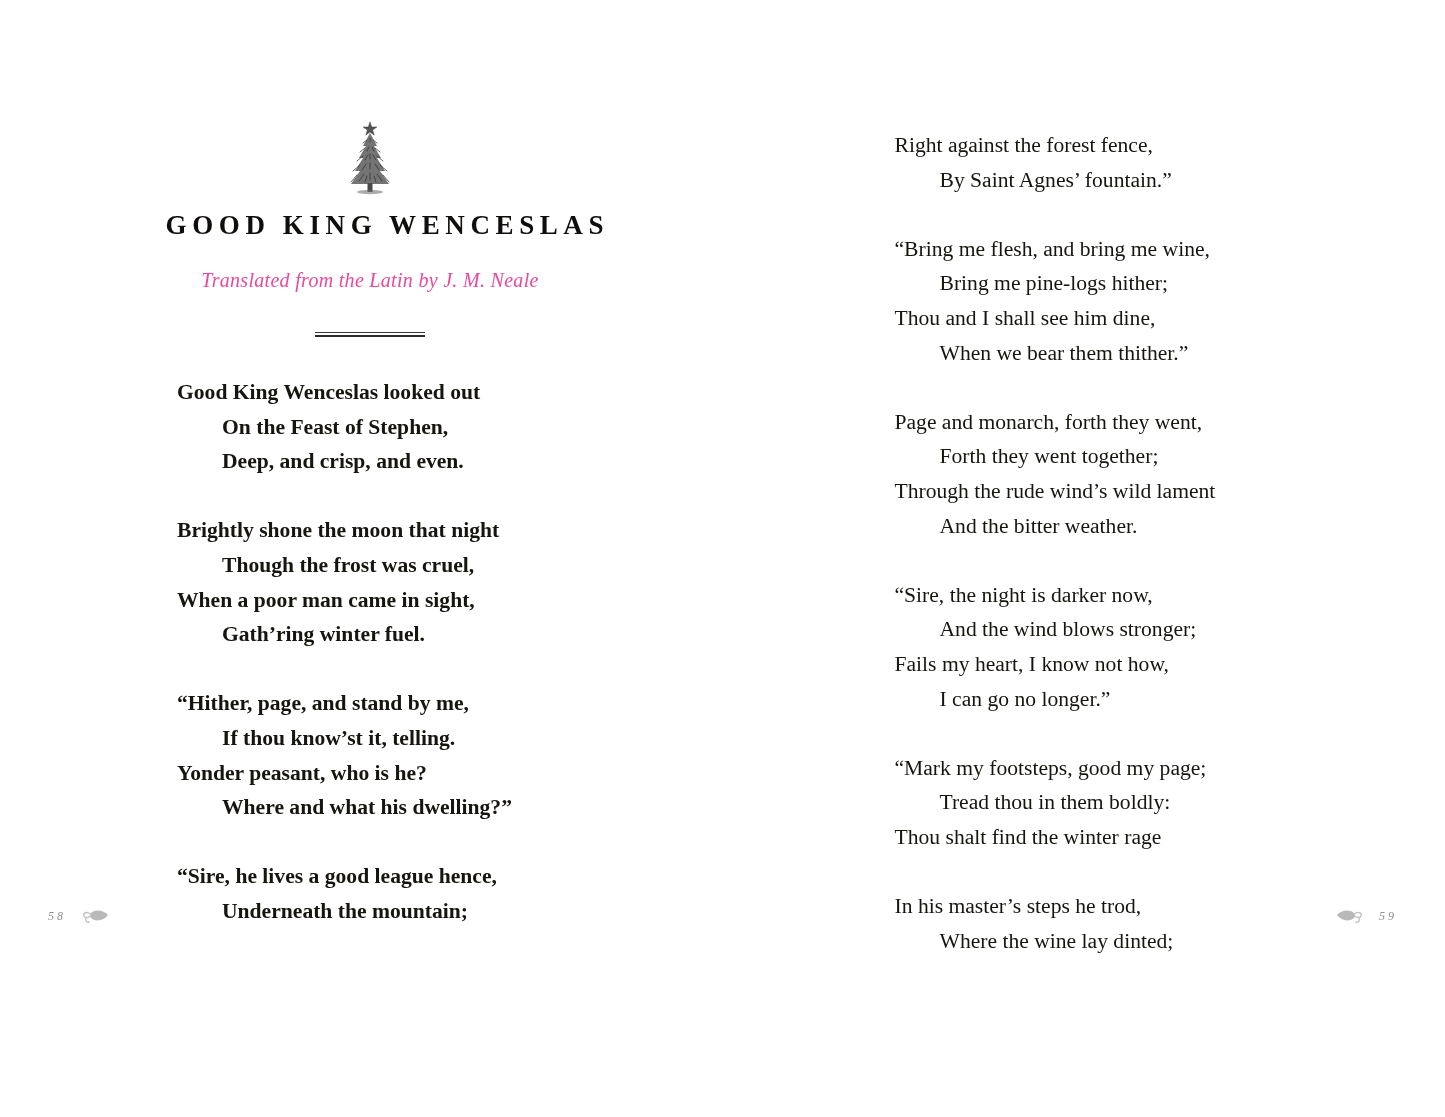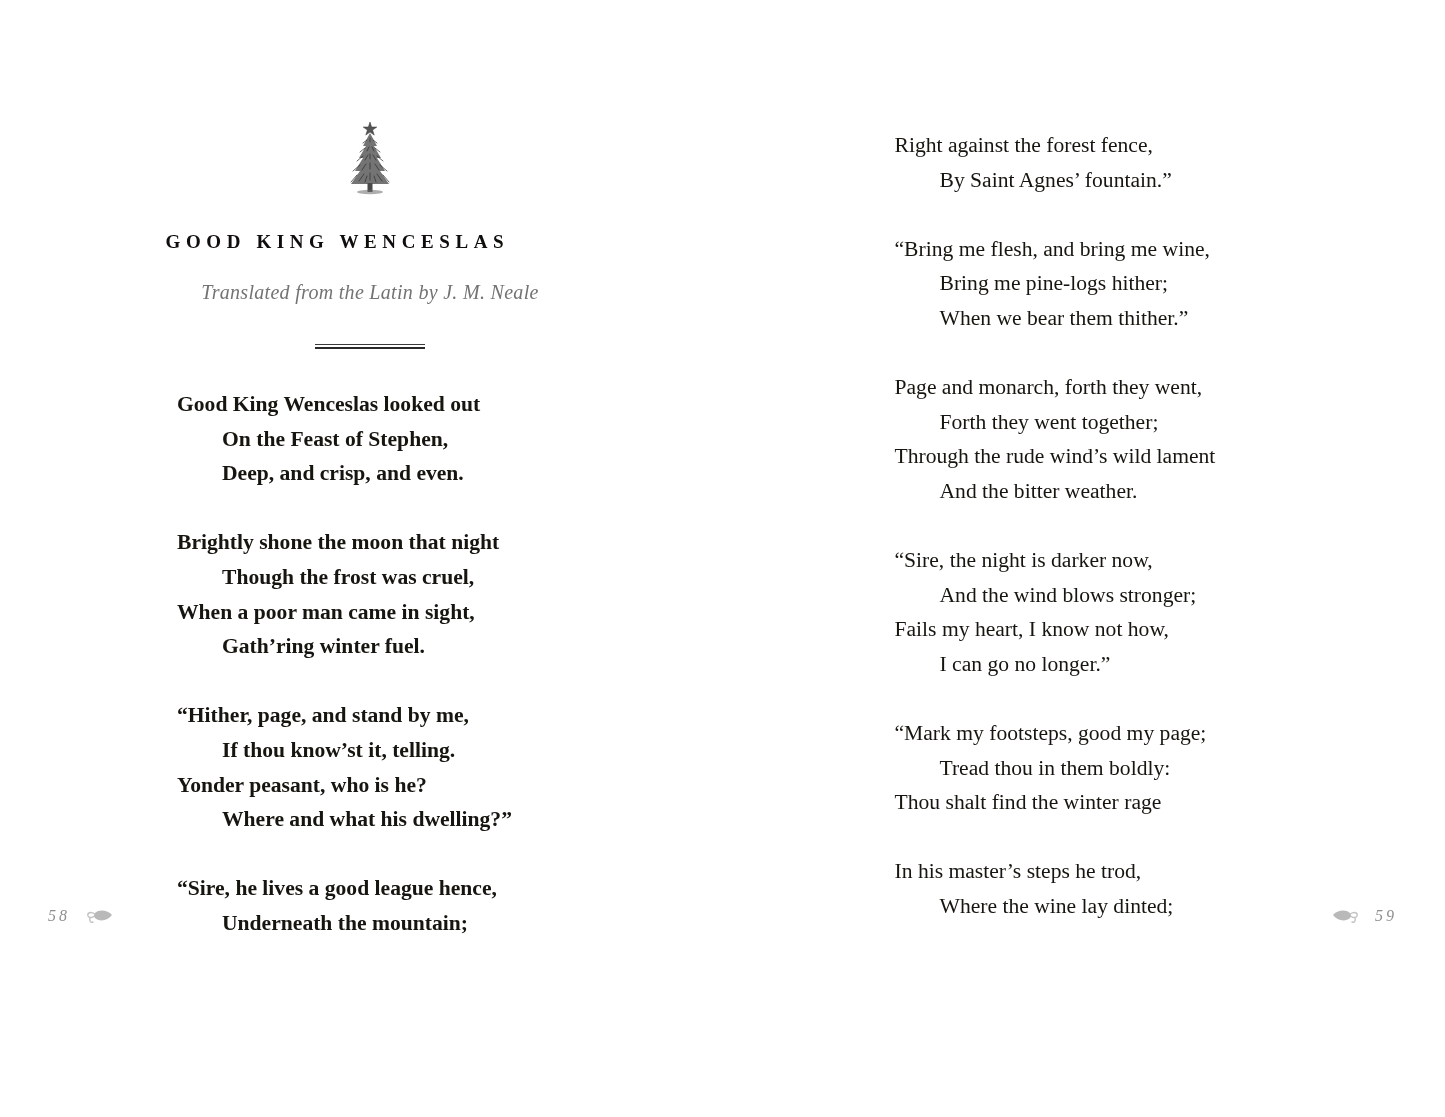--- a/index.html
+++ b/index.html
@@ -42,38 +42,38 @@
   .tree-ornament {
     margin-top: 118px;
     height: 78px;
     display: flex;
     align-items: flex-end;
     justify-content: center;
   }
   .tree-ornament svg { display: block; }
 
   .poem-title {
-    margin-top: 36px;
-    text-align: left;
-    font-size: 19px;
+    margin-top: 16px;
+    text-align: right;
+    font-size: 27px;
     font-weight: bold;
     letter-spacing: 5.6px;
     text-indent: 5.6px;
     color: #100e0c;
     line-height: 1;
     white-space: nowrap;
   }
 
   .poem-byline {
     margin-top: 31px;
     text-align: center;
     font-style: italic;
     font-size: 20px;
     letter-spacing: 0.3px;
-    color: #737373;
+    color: #ec4899;
     line-height: 1;
   }
 
   .divider {
     margin: 42px auto 0 auto;
     width: 110px;
   }
   .divider .rule-thin {
     height: 1px;
     background: #3a3a3a;
@@ -115,21 +115,21 @@
     display: flex;
     align-items: center;
     gap: 14px;
     color: #9a9a9a;
   }
   .folio-left  { left: 48px; }
   .folio-right { right: 48px; }
 
   .folio-number {
     font-style: italic;
-    font-size: 16px;
+    font-size: 12px;
     letter-spacing: 3px;
     color: #8e8e8e;
   }
   .folio-ornament svg { display: block; }
 </style>
 </head>
 <body>
 
 <div class="spread">
 
@@ -215,20 +215,21 @@
   <div class="page page-right">
     <div class="recto-body">
       <div class="stanzas recto-stanzas" id="recto-stanzas">
           <div class="stanza">
             <div class="line">Right against the forest fence,</div>
             <div class="line indent">By Saint Agnes’ fountain.”</div>
           </div>
           <div class="stanza">
             <div class="line">“Bring me flesh, and bring me wine,</div>
             <div class="line indent">Bring me pine-logs hither;</div>
+            <div class="line">Thou and I shall see him dine,</div>
             <div class="line indent">When we bear them thither.”</div>
           </div>
           <div class="stanza">
             <div class="line">Page and monarch, forth they went,</div>
             <div class="line indent">Forth they went together;</div>
             <div class="line">Through the rude wind’s wild lament</div>
             <div class="line indent">And the bitter weather.</div>
           </div>
           <div class="stanza">
             <div class="line">“Sire, the night is darker now,</div>

